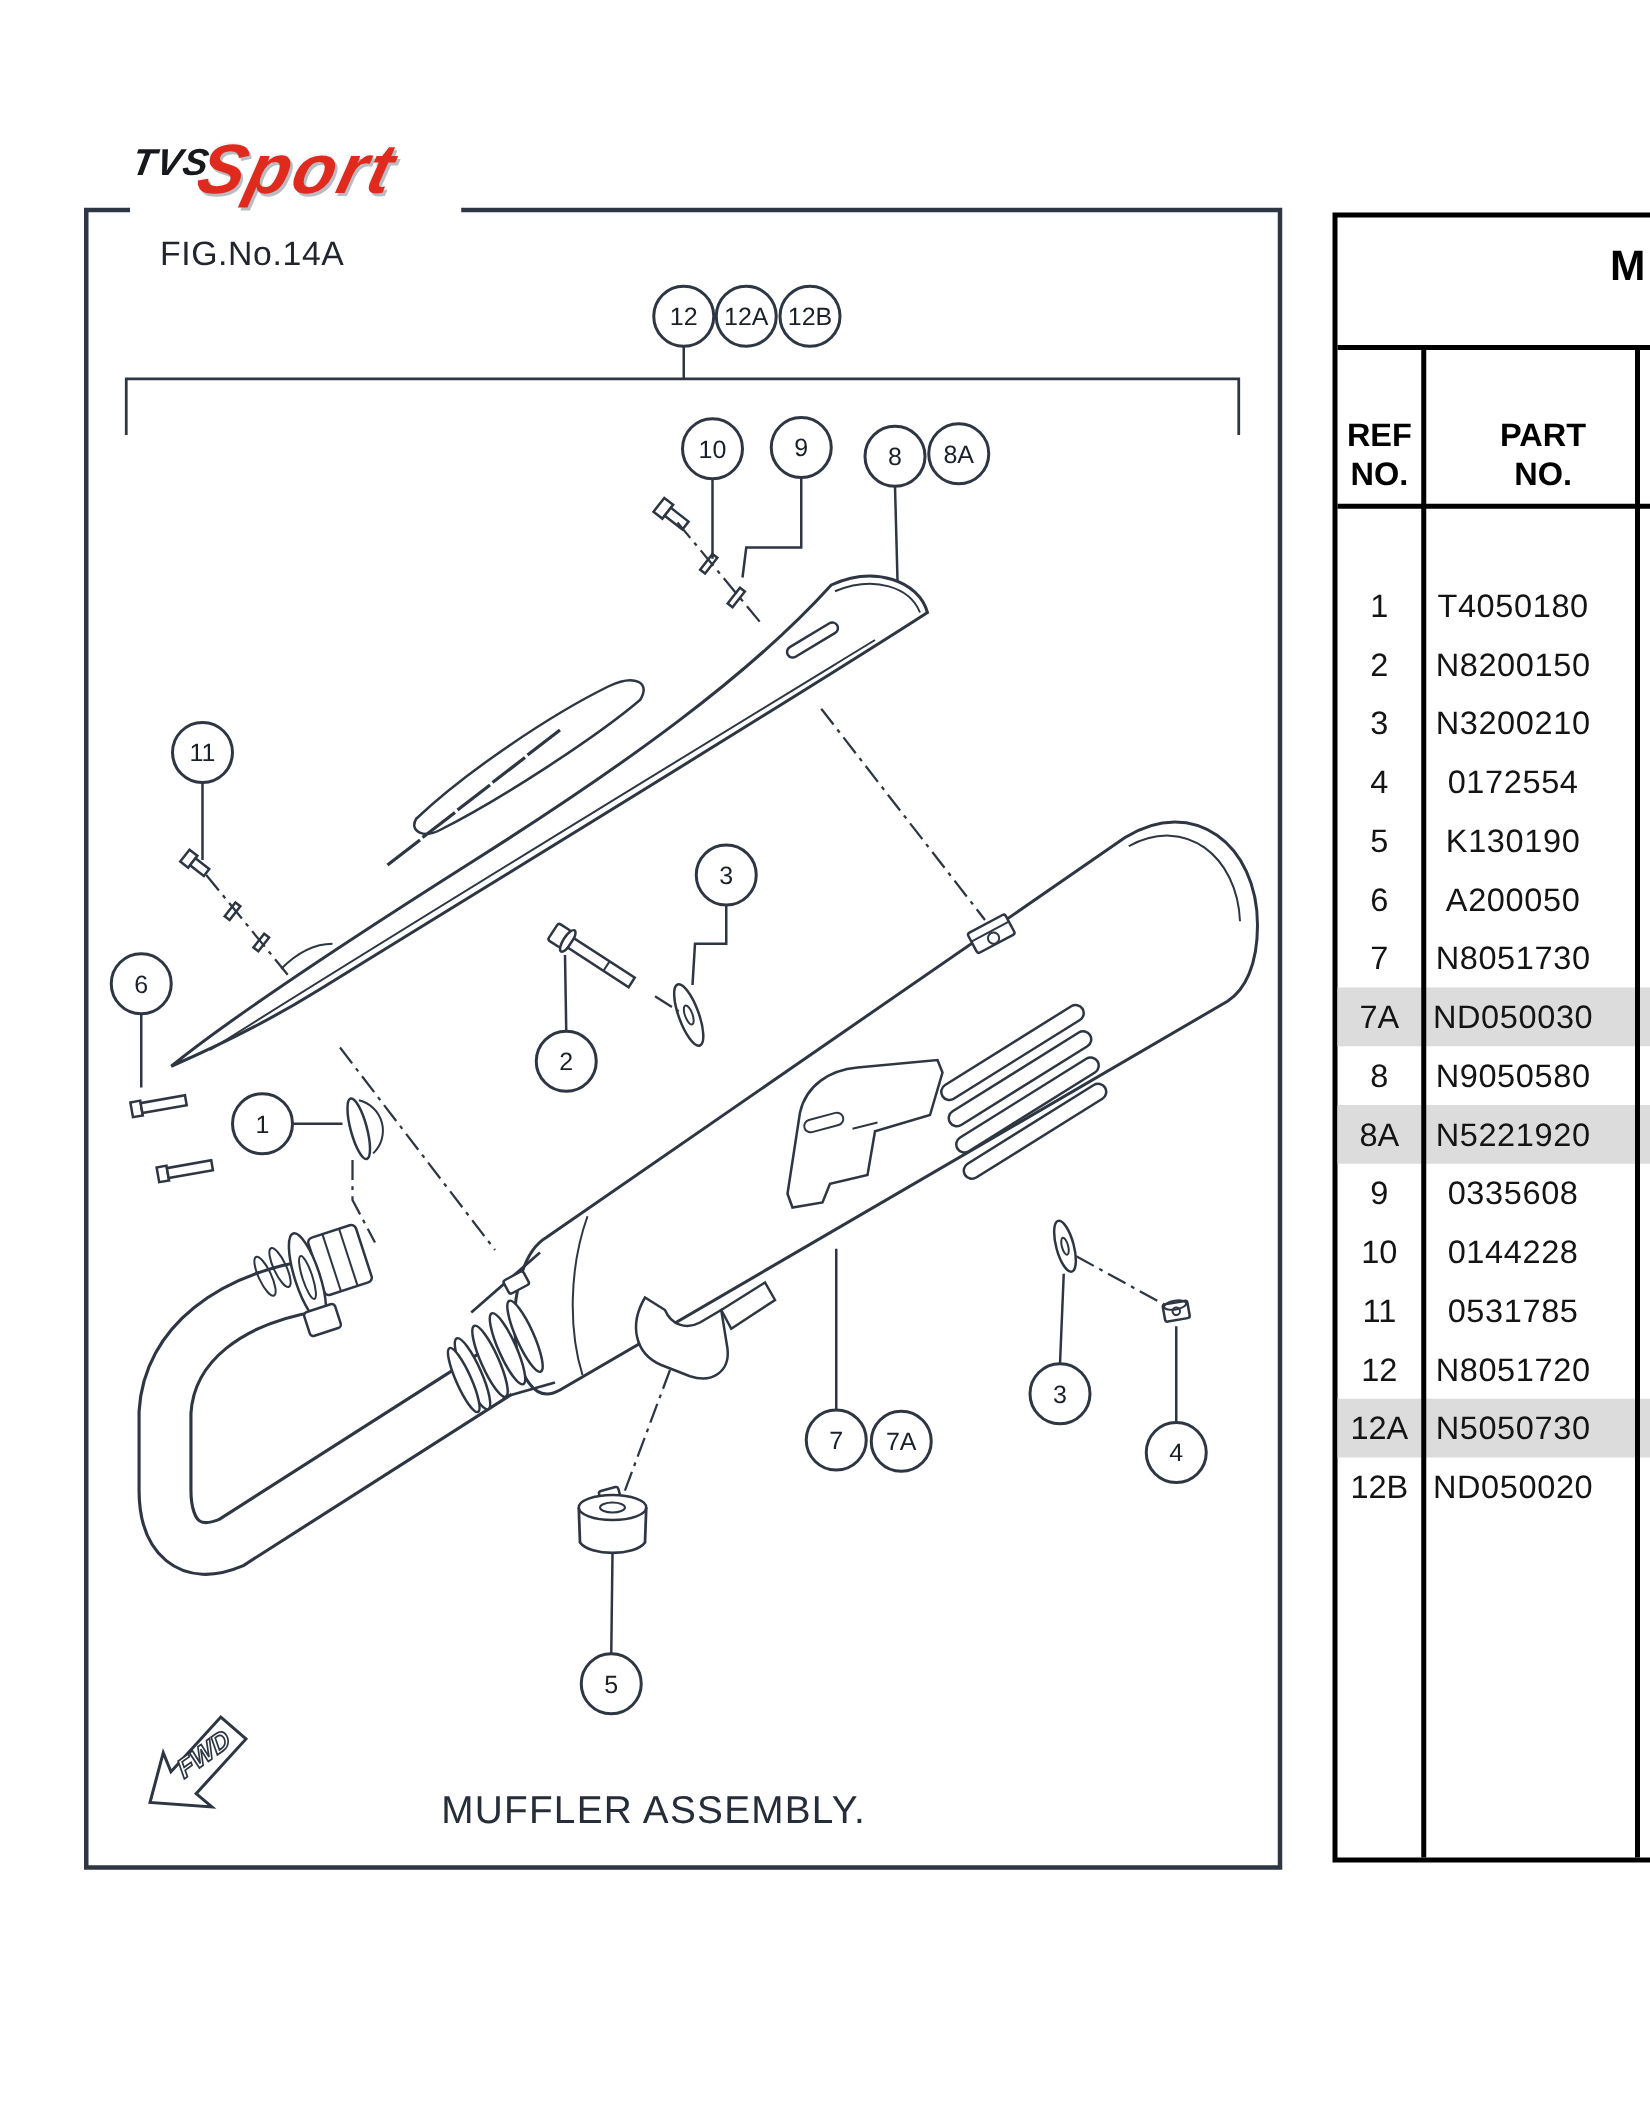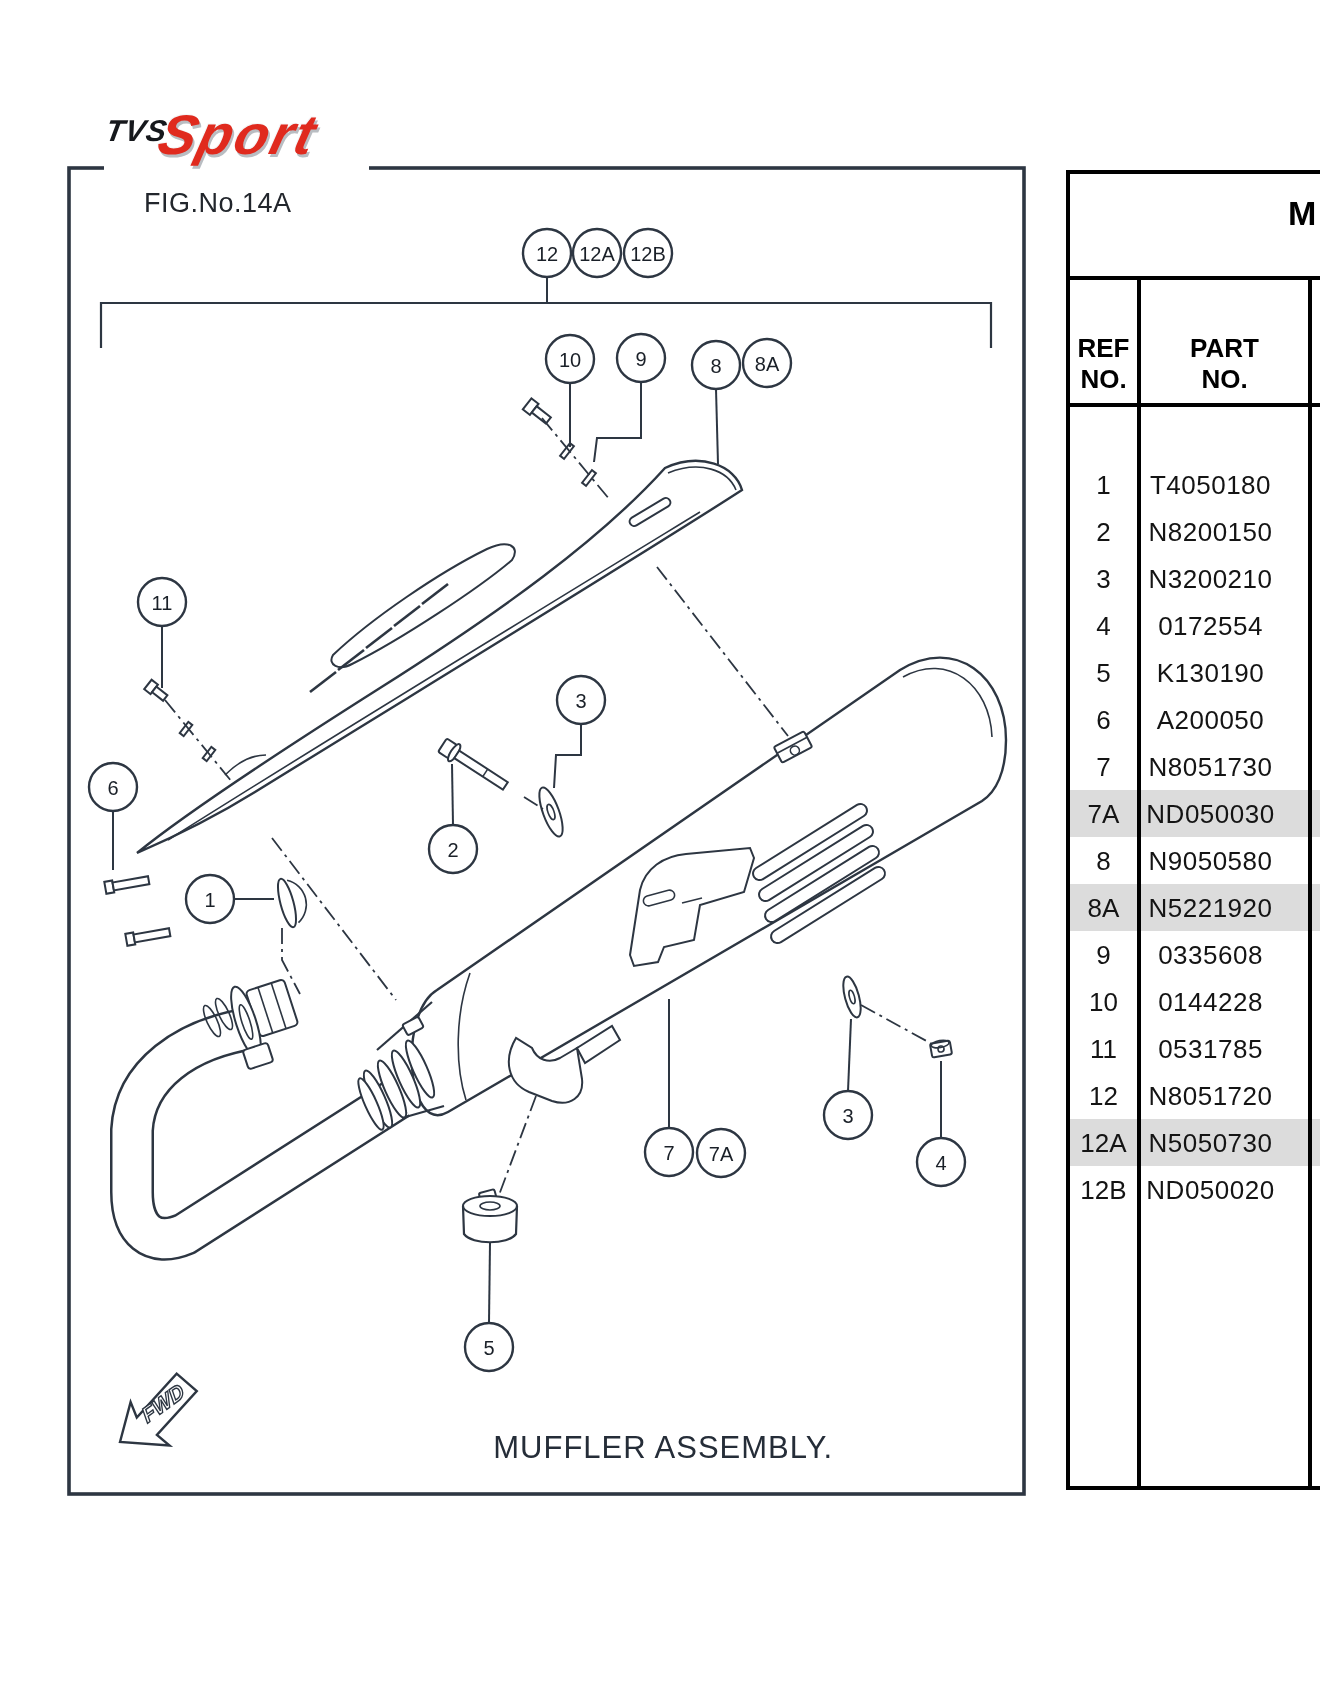--- a/index.html
+++ b/index.html
@@ -19,39 +19,39 @@
   .fwdt{font-family:"Liberation Sans",sans-serif;font-size:21px;font-style:italic;font-weight:bold;
         fill:#fff;stroke:#2d3642;stroke-width:1.4;text-anchor:middle}
 
   
   .logo{position:absolute;left:104px;top:106px;width:260px;height:66px;background:#fff;z-index:5}
   .logo .tvs{position:absolute;left:2px;top:8px;font-size:30px;font-weight:900;font-style:italic;
              letter-spacing:1px;color:#16181c;transform:skewX(-10deg)}
   .logo .sport{position:absolute;left:56px;top:-4px;font-size:56px;font-weight:800;font-style:italic;
              letter-spacing:2px;color:#e02a1e;transform:skewX(-14deg);
              text-shadow:2.5px 2.5px 0 #b9bdc2, -1px -1px 0 #f4f5f6}
-  .figlabel{position:absolute;left:144px;top:188px;font-size:27px;color:#22262c;letter-spacing:.5px;z-index:5}
-  .caption{position:absolute;left:353px;top:1430px;width:480px;text-align:right;font-size:31px;
+  .figlabel{position:absolute;left:128px;top:188px;font-size:27px;color:#22262c;letter-spacing:.5px;z-index:5}
+  .caption{position:absolute;left:353px;top:1430px;width:480px;text-align:left;font-size:31px;
            letter-spacing:1px;color:#252d38;z-index:5}
 
   
   .ptable{position:absolute;left:1066px;top:170px;width:260px;height:1320px;border:4px solid #000;
           box-sizing:border-box;background:#fff;z-index:6}
   .t-title-m{position:absolute;left:218px;top:20px;font-size:34px;font-weight:bold;color:#000}
   .hdiv{position:absolute;left:0;width:252px;height:4px;background:#000}
   .hdiv.d1{top:102px}
   .hdiv.d2{top:229px}
   .vdiv{position:absolute;top:106px;height:1206px;width:4px;background:#000;z-index:3}
   .vdiv.v1{left:67px}
   .vdiv.v2{left:238px}
   .hcell{position:absolute;top:106px;height:123px;display:flex;flex-direction:column;justify-content:flex-end;
          align-items:center;padding-bottom:8px;box-sizing:border-box;font-weight:bold;font-size:26px;
          line-height:31px;white-space:pre-line;text-align:center;color:#000}
   .hcell.ref{left:0;width:67px}
-  .hcell.part{left:71px;width:167px}
+  .hcell.part{left:81px;width:167px}
   .t-rows{position:absolute;left:0;top:233px;width:252px;height:1079px;padding-top:54px;box-sizing:border-box}
   .trow{position:relative;height:47px}
   .trow.hl{background:var(--hl,#dcdcdc)}
   .c-ref{position:absolute;left:0;width:67px;text-align:center;top:50%;transform:translateY(-50%);
          font-size:26px;color:#141414}
   .c-part{position:absolute;left:71px;width:139px;text-align:center;top:50%;transform:translateY(-50%);
          font-size:26px;color:#141414;letter-spacing:.5px}
 </style>
 </head>
 <body>

